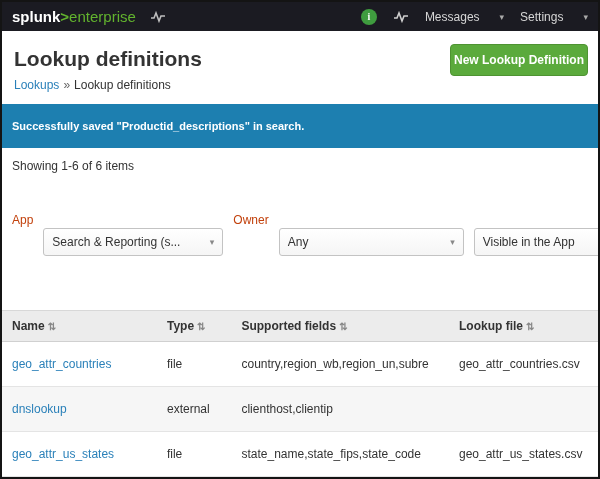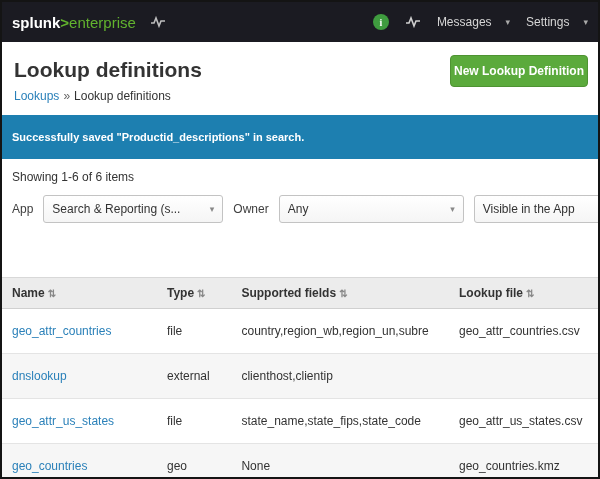--- a/index.html
+++ b/index.html
@@ -7,35 +7,35 @@
   body {
     font-family:"Liberation Sans", sans-serif;
     background:#ffffff;
     border:2px solid #141414;
     overflow:hidden;
     position:relative;
     color:#333;
   }
   
   .topbar {
-    height:40px; background:#1b1b22; display:flex; align-items:center;
+    height:29px; background:#1b1b22; display:flex; align-items:center;
     padding:0 10px; color:#fff;
   }
   .logo { font-size:15px; font-weight:bold; cursor:pointer; white-space:nowrap; }
   .logo .lw { color:#ffffff; }
   .logo .lg { color:#62b32e; }
   .logo .lp { font-weight:normal; color:#62b32e; }
   .tb-activity { margin-left:14px; opacity:.9; }
   .top-right { margin-left:auto; display:flex; align-items:center; gap:16px; font-size:12px; color:#d6d6d6; }
   .info-circle {
     width:16px; height:16px; border-radius:50%; background:#3f9c3f; color:#fff;
     font-size:10px; font-weight:bold; display:flex; align-items:center; justify-content:center;
     font-family:"Liberation Serif", serif; cursor:pointer;
   }
-  .tb-menu { display:flex; align-items:center; gap:14px; cursor:pointer; }
+  .tb-menu { display:flex; align-items:center; gap:20px; cursor:pointer; }
   .caret { font-size:9px; color:#aaa; }
   
   .page-header { padding:16px 12px 0 12px; position:relative; }
   h1 { font-size:21px; font-weight:bold; color:#333; }
   .new-btn {
     position:absolute; top:13px; right:10px;
     background:#5baa3c; border:1px solid #4e9332; color:#fff;
     font-family:"Liberation Sans", sans-serif;
     font-size:12px; font-weight:bold; padding:8px 3px; border-radius:4px; cursor:pointer;
   }
@@ -43,27 +43,27 @@
   .breadcrumb a { color:#2a80b9; text-decoration:none; cursor:pointer; }
   .breadcrumb .sep { color:#666; margin:0 4px; }
   
   .banner {
     margin-top:12px; background:#1d7fb0; color:#fff;
     font-size:11px; font-weight:bold; padding:16px 10px;
   }
   
   .summary { font-size:12px; color:#333; padding:11px 10px 7px 10px; }
   .filters { display:flex; align-items:center; gap:10px; padding:4px 0 4px 10px; font-size:12px; }
-  .filters .flabel { color:#404040; flex-shrink:0; }
+  .filters .flabel { color:#c2410c; flex-shrink:0; }
   .selectbox {
     height:28px; border:1px solid #c3c3c3; border-radius:3px;
     background:linear-gradient(#ffffff,#f5f5f5);
     display:flex; align-items:center; justify-content:space-between;
     padding:0 8px; color:#333; cursor:pointer; flex-shrink:0;
-    white-space:nowrap; overflow:hidden;
+    white-space:nowrap; overflow:hidden;margin-top:44px;
   }
   .sel-app { width:180px; }
   .sel-owner { width:185px; }
   .sel-visible { width:150px; }
   .selectbox .caret { color:#888; margin-left:8px; }
   .spacer { height:50px; }
   
   table { width:100%; border-collapse:collapse; font-size:12px; table-layout:fixed; }
   thead th {
     background:#ececec; border-top:1px solid #d8d8d8; border-bottom:1px solid #d0d0d0;

